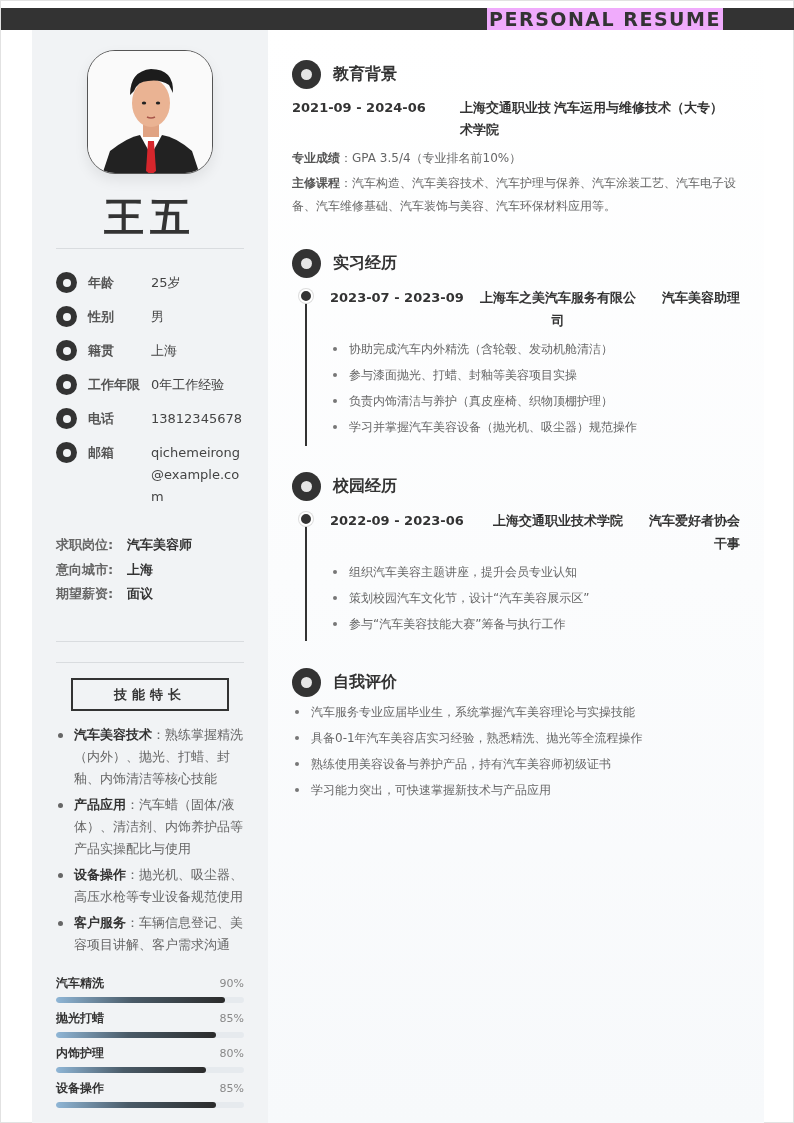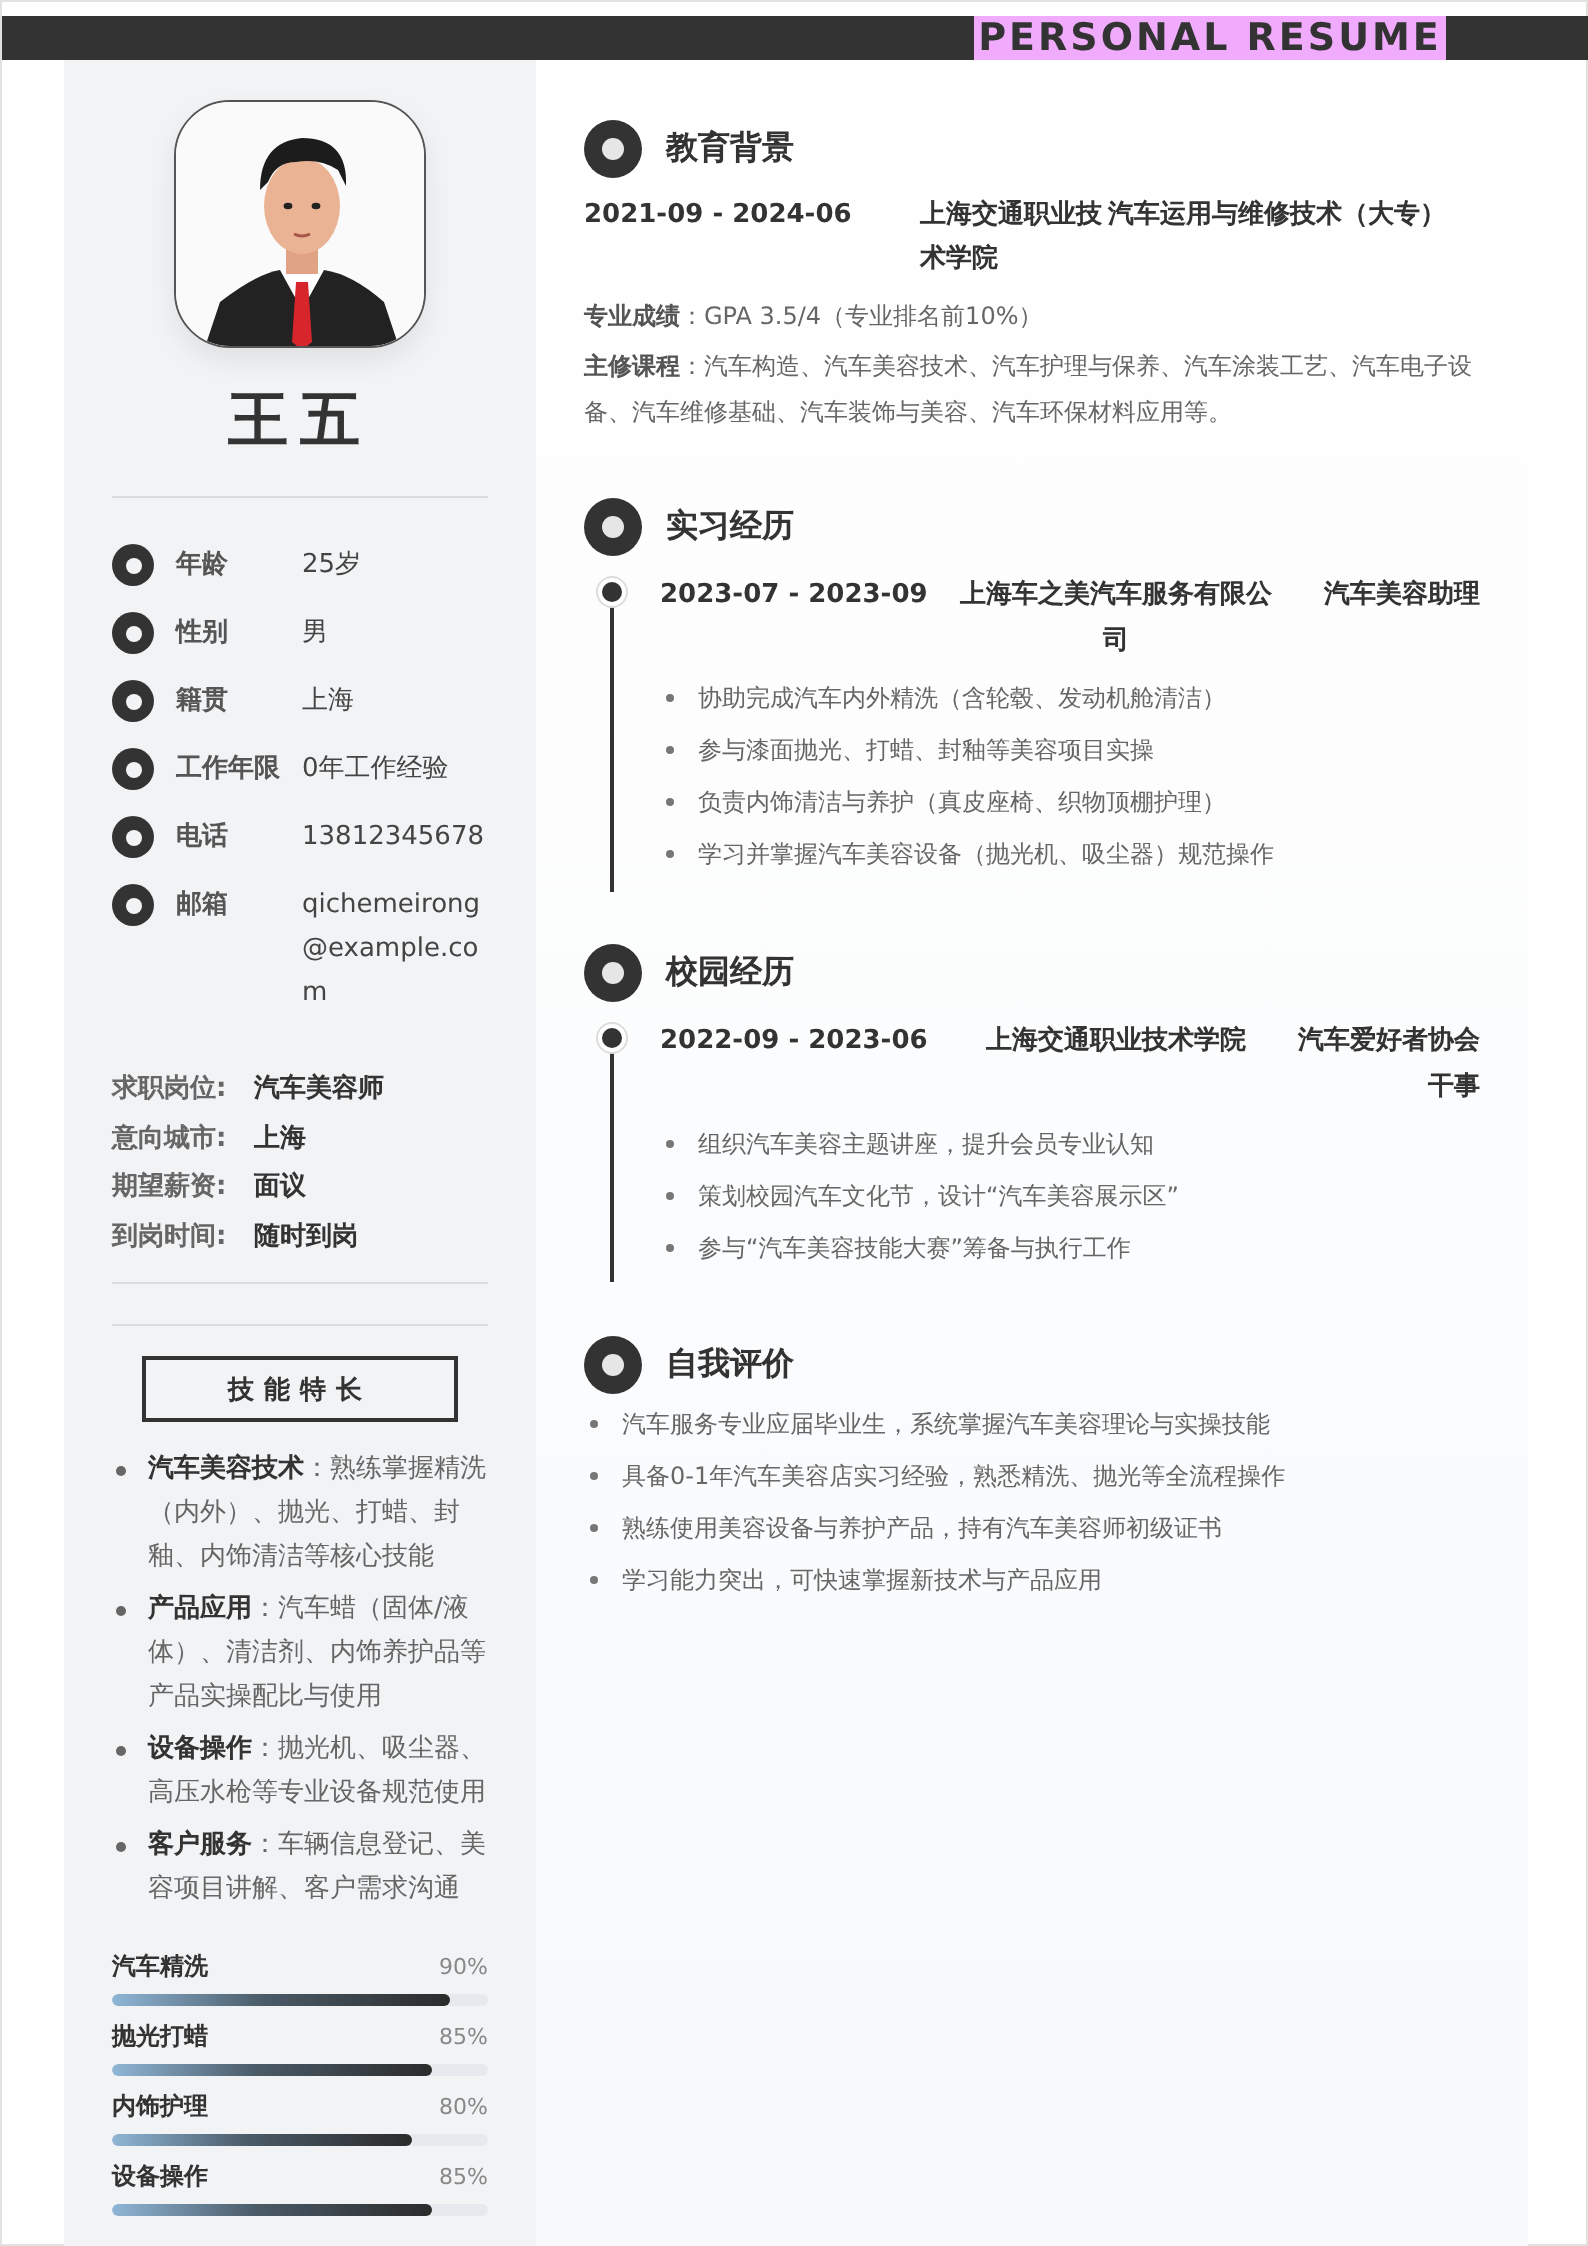--- a/index.html
+++ b/index.html
@@ -9,21 +9,21 @@
   .page { position: absolute; left: 0; top: 0; width: 794px; height: 1123px; background: #fff; border: 1px solid #e2e2e2; }
 
   
   .top-band { position: absolute; left: 0; top: 7px; width: 794px; height: 22px; background: #333333; }
   .title-box { position: absolute; left: 486px; top: 7px; width: 236px; height: 22px; background: #f0abfc; display: flex; align-items: center; justify-content: center; }
   .title-text { font-family: "DejaVu Sans", sans-serif; font-weight: bold; font-size: 19px; letter-spacing: 1.5px; color: #333; line-height: 22px; }
 
   
   .sidebar { position: absolute; left: 31px; top: 29px; width: 236px; height: 1094px; background: #f1f3f5; }
   .avatar { position: absolute; left: 55px; top: 20px; width: 126px; height: 124px; border-radius: 28px; border: 1px solid #555; background: #fafafa; overflow: hidden; box-shadow: 0 6px 14px rgba(0,0,0,0.08); }
-  .name { position: absolute; left: 0; top: 160px; width: 236px; text-align: center; font-size: 30px; font-weight: bold; color: #333; letter-spacing: 6px; }
+  .name { position: absolute; left: 0; top: 160px; width: 236px; text-align: center; font-size: 40px; font-weight: bold; color: #333; letter-spacing: 6px; }
   .divider { position: absolute; left: 24px; width: 188px; height: 1px; background: #d9dcdf; }
 
   .info-list { position: absolute; left: 24px; top: 242px; width: 190px; }
   .info-row { display: flex; align-items: flex-start; margin-bottom: 12px; }
   .ring { width: 21px; height: 21px; border-radius: 50%; background: #333; flex: none; display: flex; align-items: center; justify-content: center; }
   .ring::after { content: ""; width: 8px; height: 8px; border-radius: 50%; background: #f1f3f5; }
   .info-label { width: 74px; padding-left: 11px; font-size: 13px; font-weight: bold; color: #555; line-height: 22px; }
   .info-value { flex: 1; font-size: 13px; color: #444; line-height: 22px; word-break: break-all; }
 
   .intent { position: absolute; left: 24px; top: 503px; width: 190px; }
@@ -142,24 +142,20 @@
         <span class="intent-value">汽车美容师</span>
       </div>
       <div class="intent-row">
         <span class="intent-label">意向城市:</span>
         <span class="intent-value">上海</span>
       </div>
       <div class="intent-row">
         <span class="intent-label">期望薪资:</span>
         <span class="intent-value">面议</span>
       </div>
-      <div class="intent-row">
-        <span class="intent-label">到岗时间:</span>
-        <span class="intent-value">随时到岗</span>
-      </div>
     </div>
 
     <div class="divider" style="top:611px"></div>
     <div class="divider" style="top:632px"></div>
 
     <div class="skill-title-box">技能特长</div>
 
     <div class="skills">
       <div class="skill-item"><b>汽车美容技术</b><span>：熟练掌握精洗（内外）、抛光、打蜡、封釉、内饰清洁等核心技能</span></div>
       <div class="skill-item"><b>产品应用</b><span>：汽车蜡（固体/液体）、清洁剂、内饰养护品等产品实操配比与使用</span></div>

